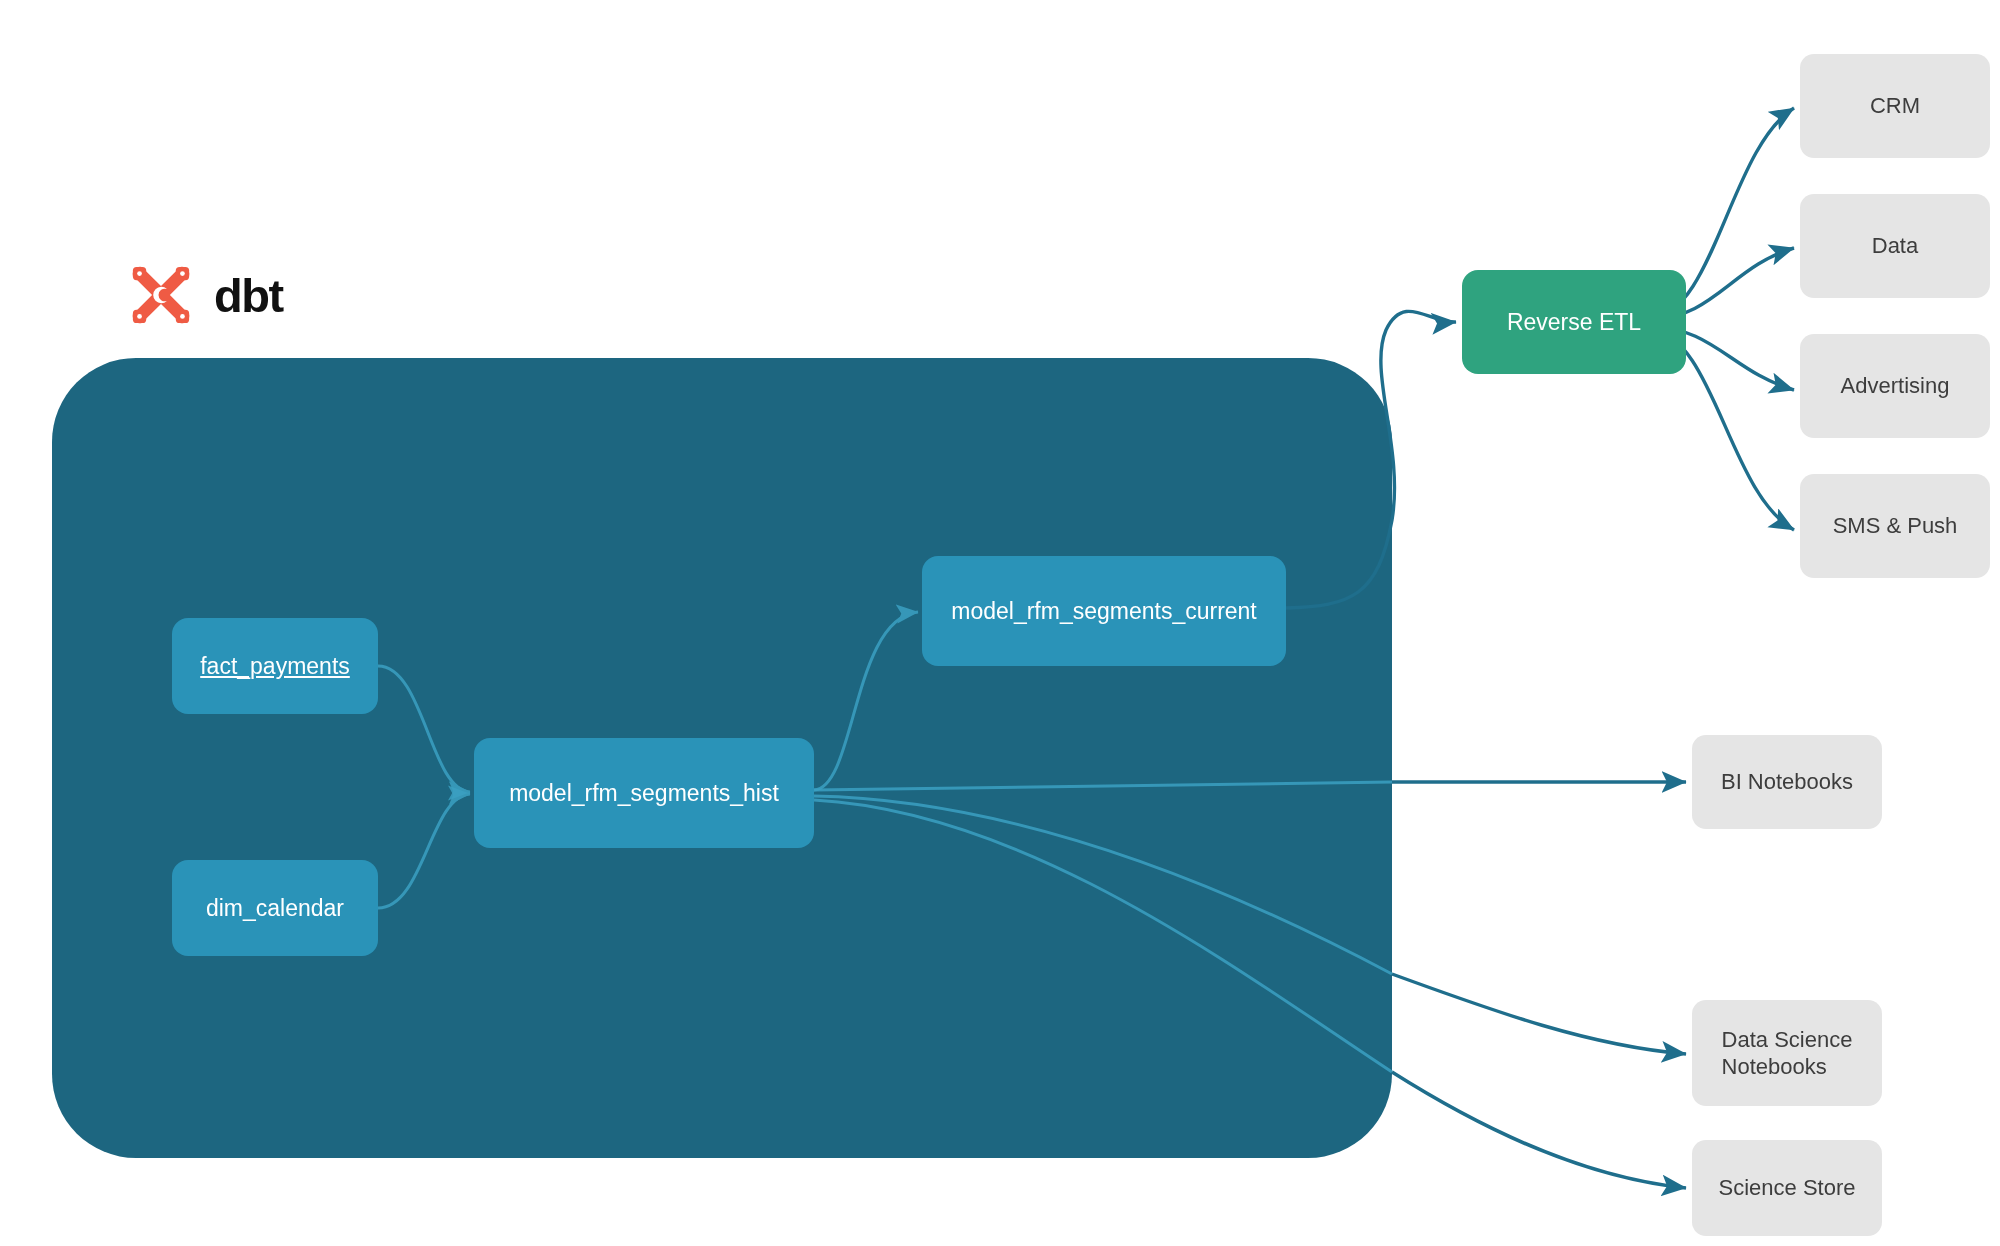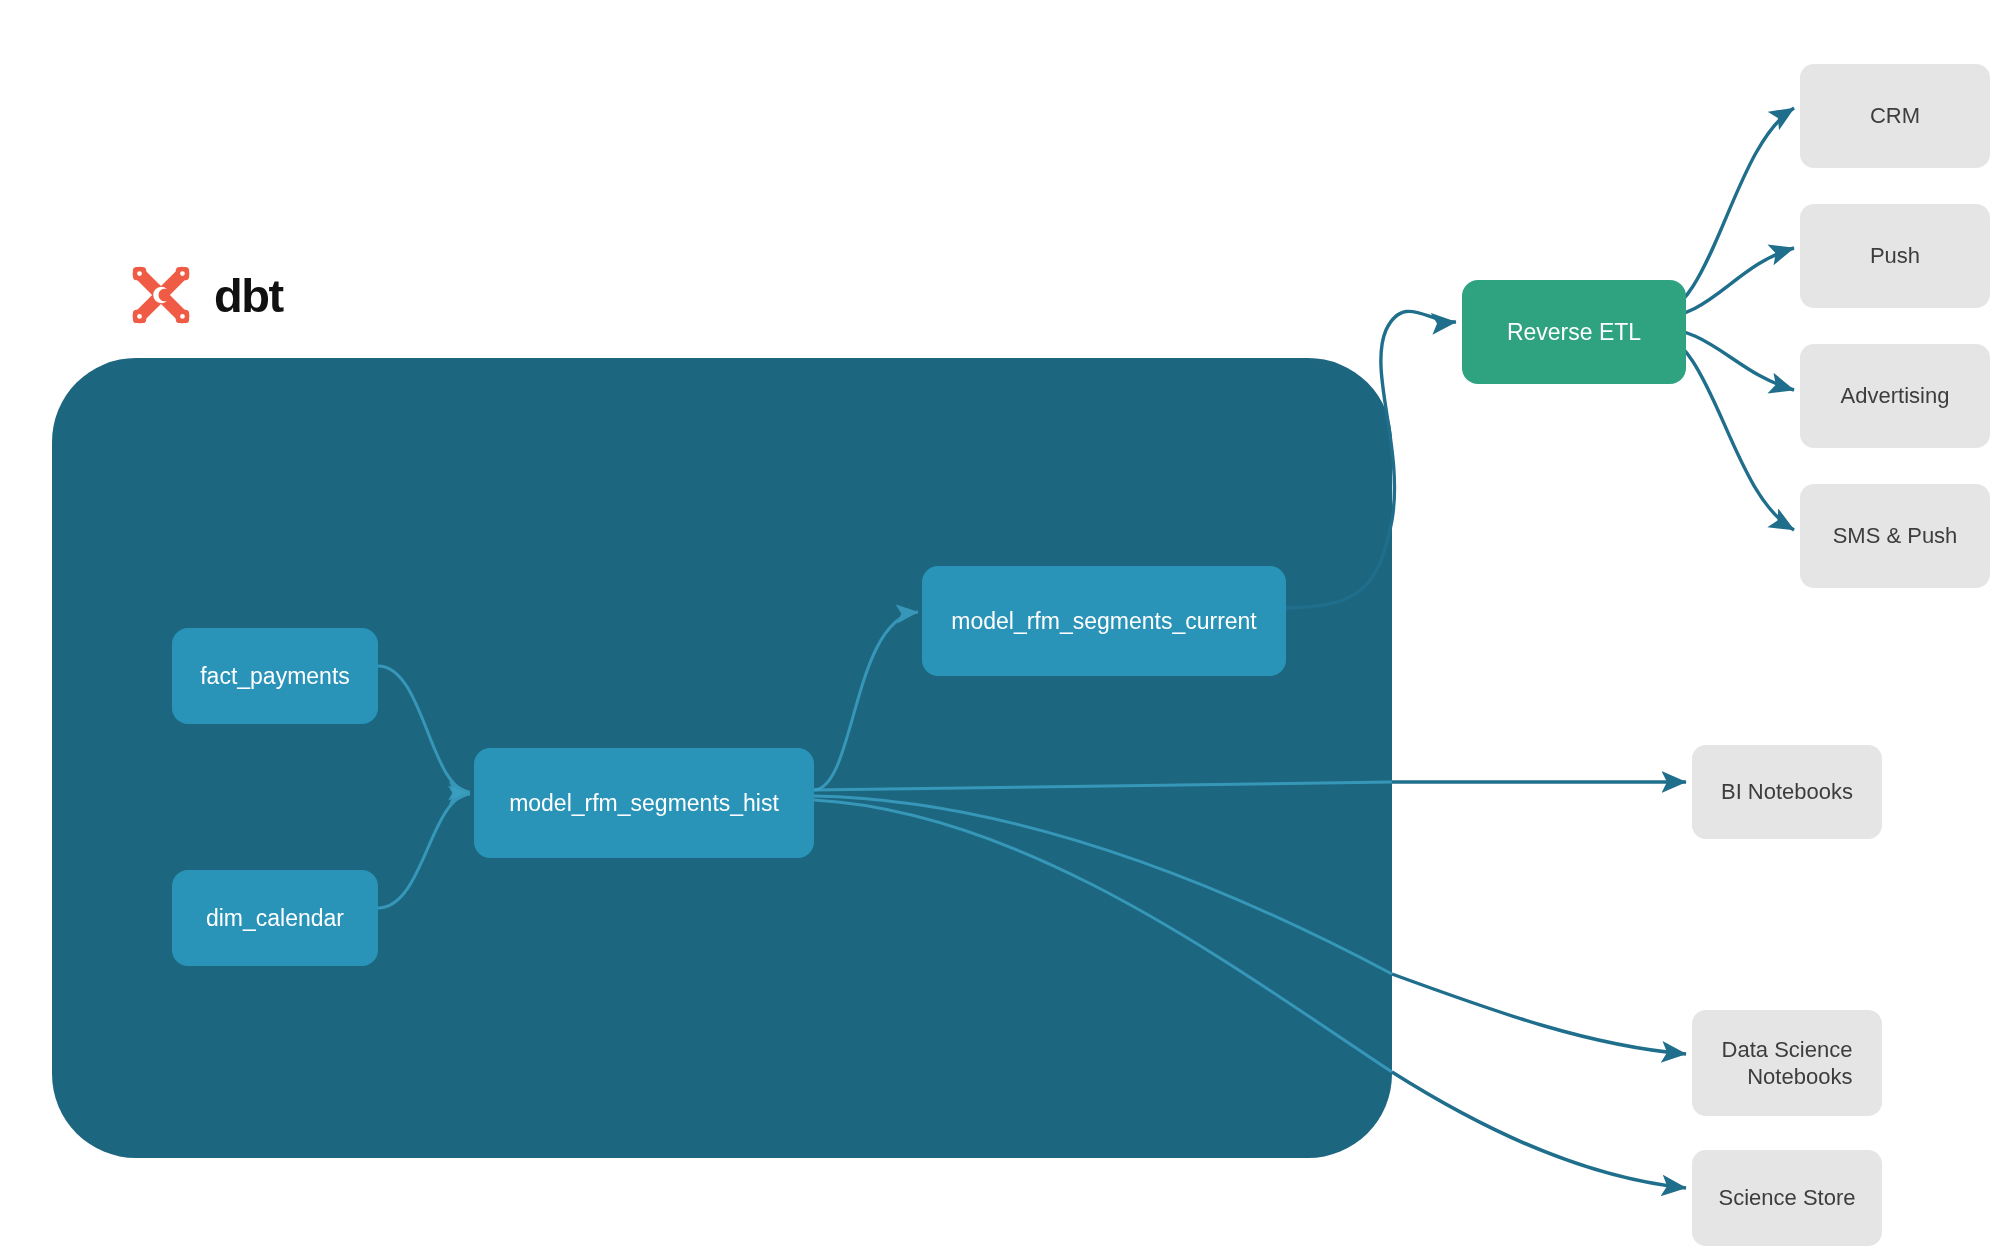--- a/index.html
+++ b/index.html
@@ -27,24 +27,23 @@
     width: 2000px;
     height: 1246px;
     pointer-events: none;
   }
   .node {
     position: absolute;
     box-sizing: border-box;
     display: flex;
     align-items: center;
     justify-content: center;
-    text-align: right;
+    text-align: left;
     line-height: 1.25;
     white-space: pre-line;
-    margin-top: 10px;
   }
   
   #dbt-container {
     position: absolute;
     left: 52px;
     top: 358px;
     width: 1340px;
     height: 800px;
     background: #1d6680;
     border-radius: 84px;
@@ -70,21 +69,21 @@
     letter-spacing: -1.5px;
     line-height: 1;
   }
   
   .model-node {
     background: #2a93b8;
     color: #ffffff;
     border-radius: 16px;
     font-size: 23px;
   }
-  #node-fact-payments   { left: 172px; top: 618px;  width: 206px; height: 96px; }
+  #node-fact-payments   { left: 172px; top: 618px;  width: 206px; height: 96px; text-decoration: underline; }
   #node-dim-calendar    { left: 172px; top: 860px;  width: 206px; height: 96px; }
   #node-rfm-hist        { left: 474px; top: 738px;  width: 340px; height: 110px; }
   #node-rfm-current     { left: 922px; top: 556px;  width: 364px; height: 110px; }
   
   #node-reverse-etl {
     left: 1462px;
     top: 270px;
     width: 224px;
     height: 104px;
     background: #2fa37f;
@@ -185,21 +184,21 @@
 
   <div class="node" id="node-reverse-etl">
     <span>Reverse ETL</span>
   </div>
 
   <div class="node consumer-node" id="node-crm">
     <span>CRM</span>
   </div>
 
   <div class="node consumer-node" id="node-email">
-    <span>Push</span>
+    <span>Data</span>
   </div>
 
   <div class="node consumer-node" id="node-advertising">
     <span>Advertising</span>
   </div>
 
   <div class="node consumer-node" id="node-sms-push">
     <span>SMS &amp; Push</span>
   </div>
 

